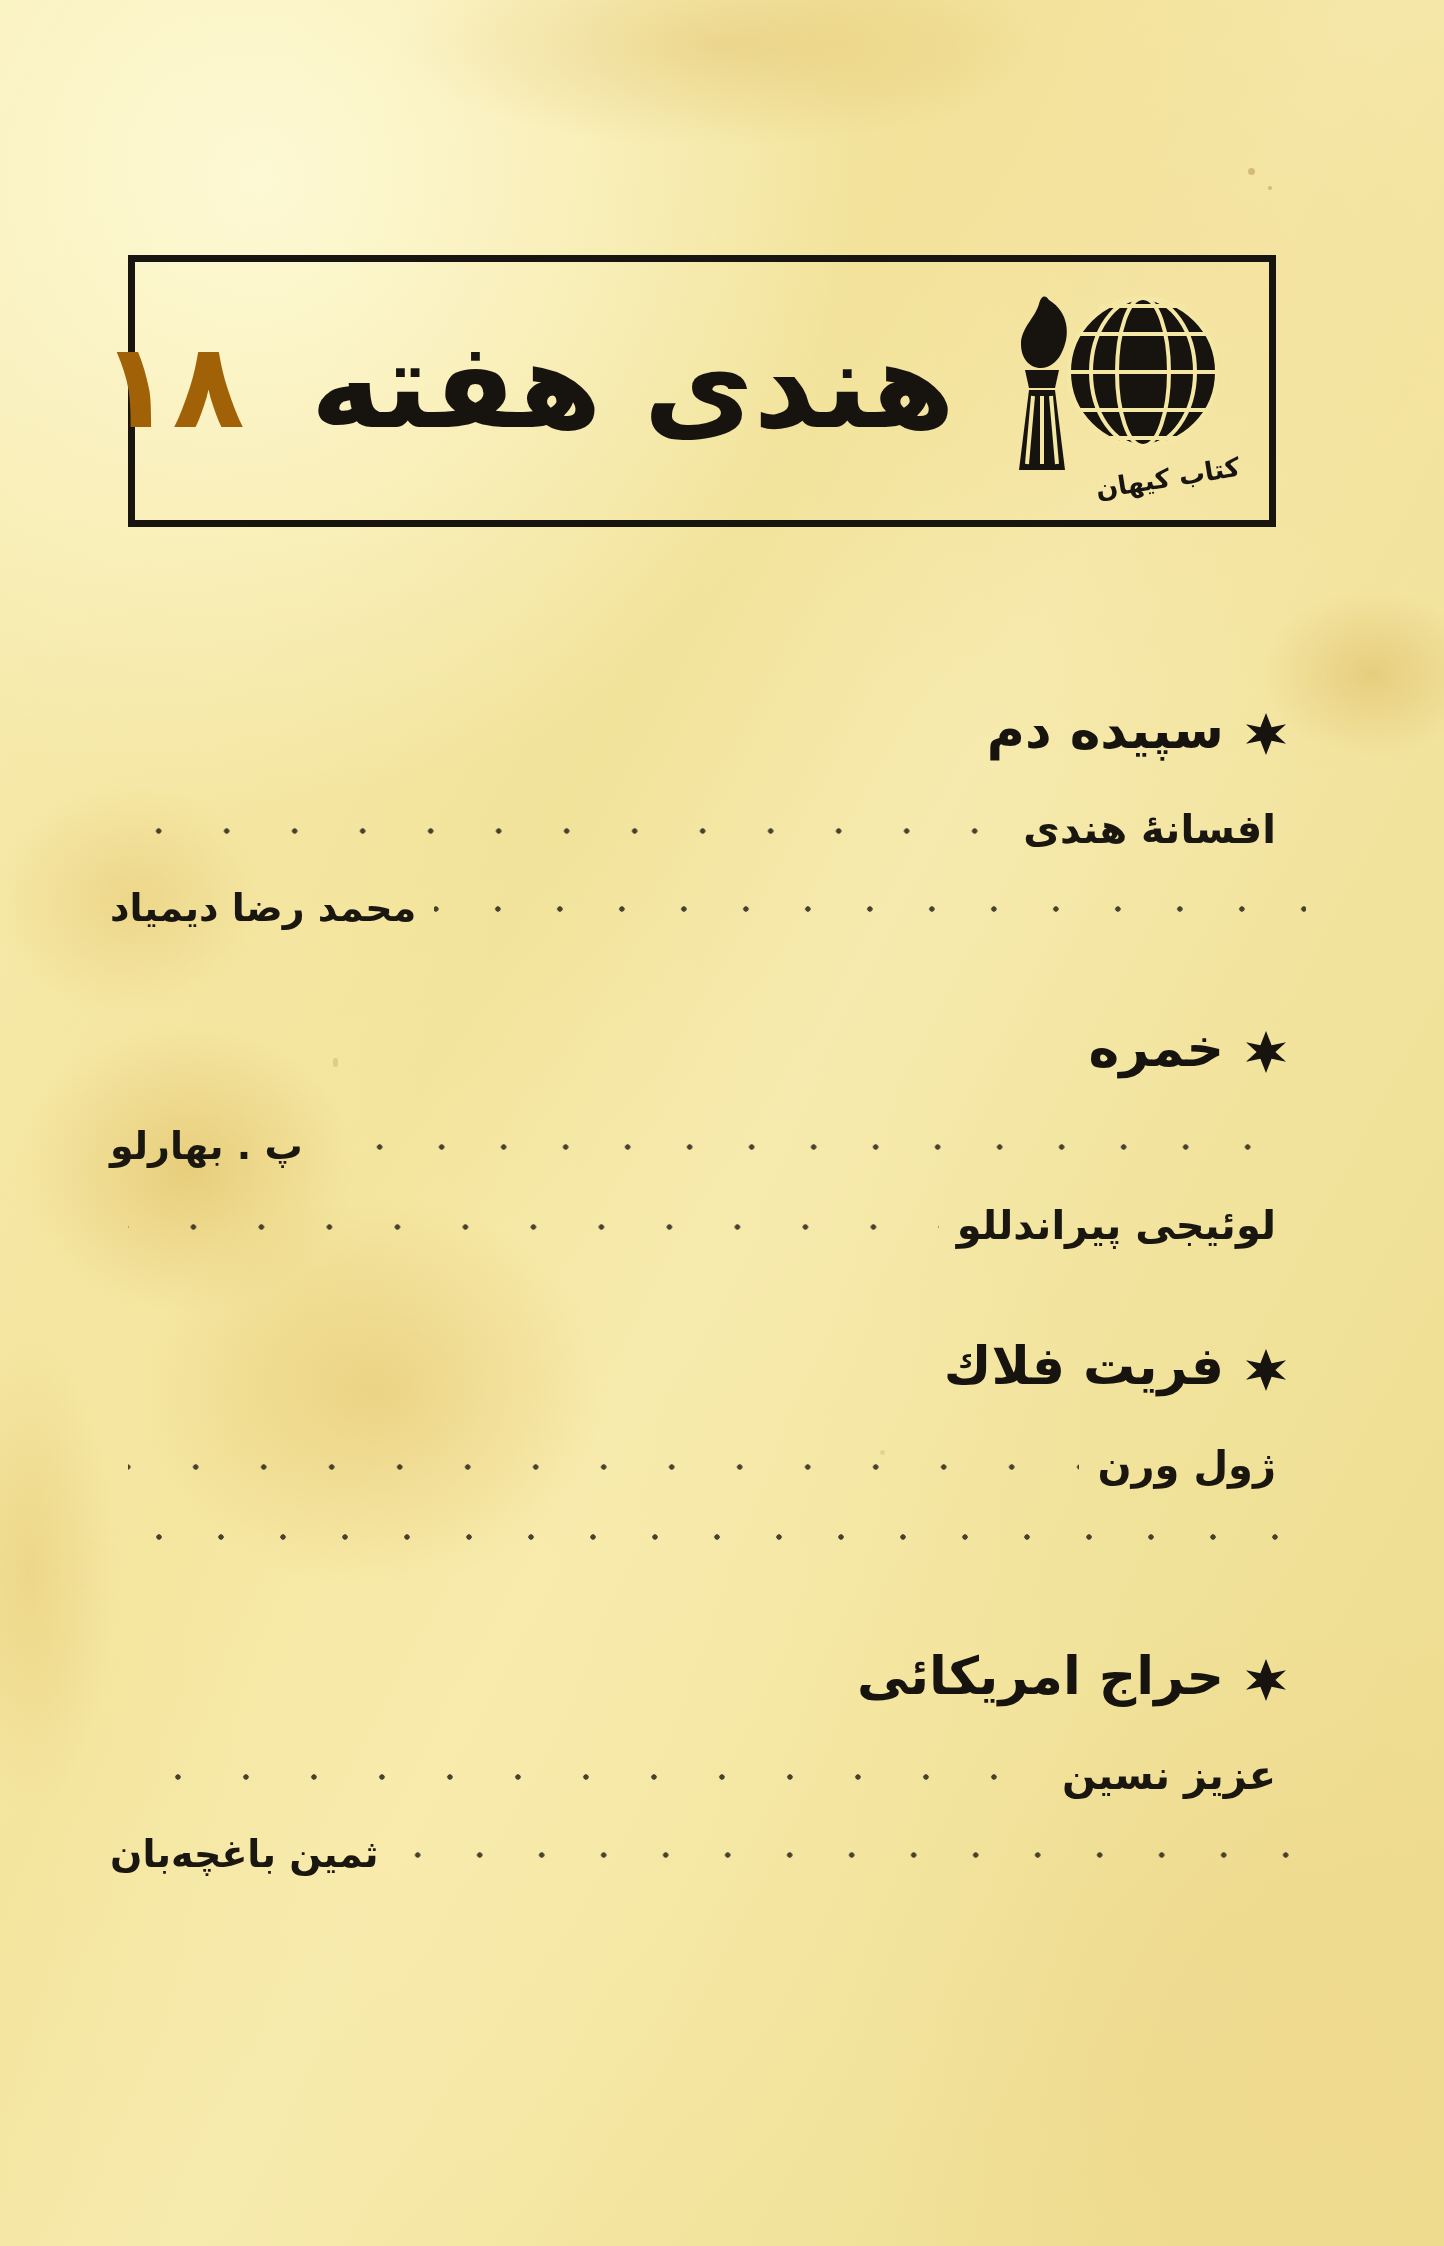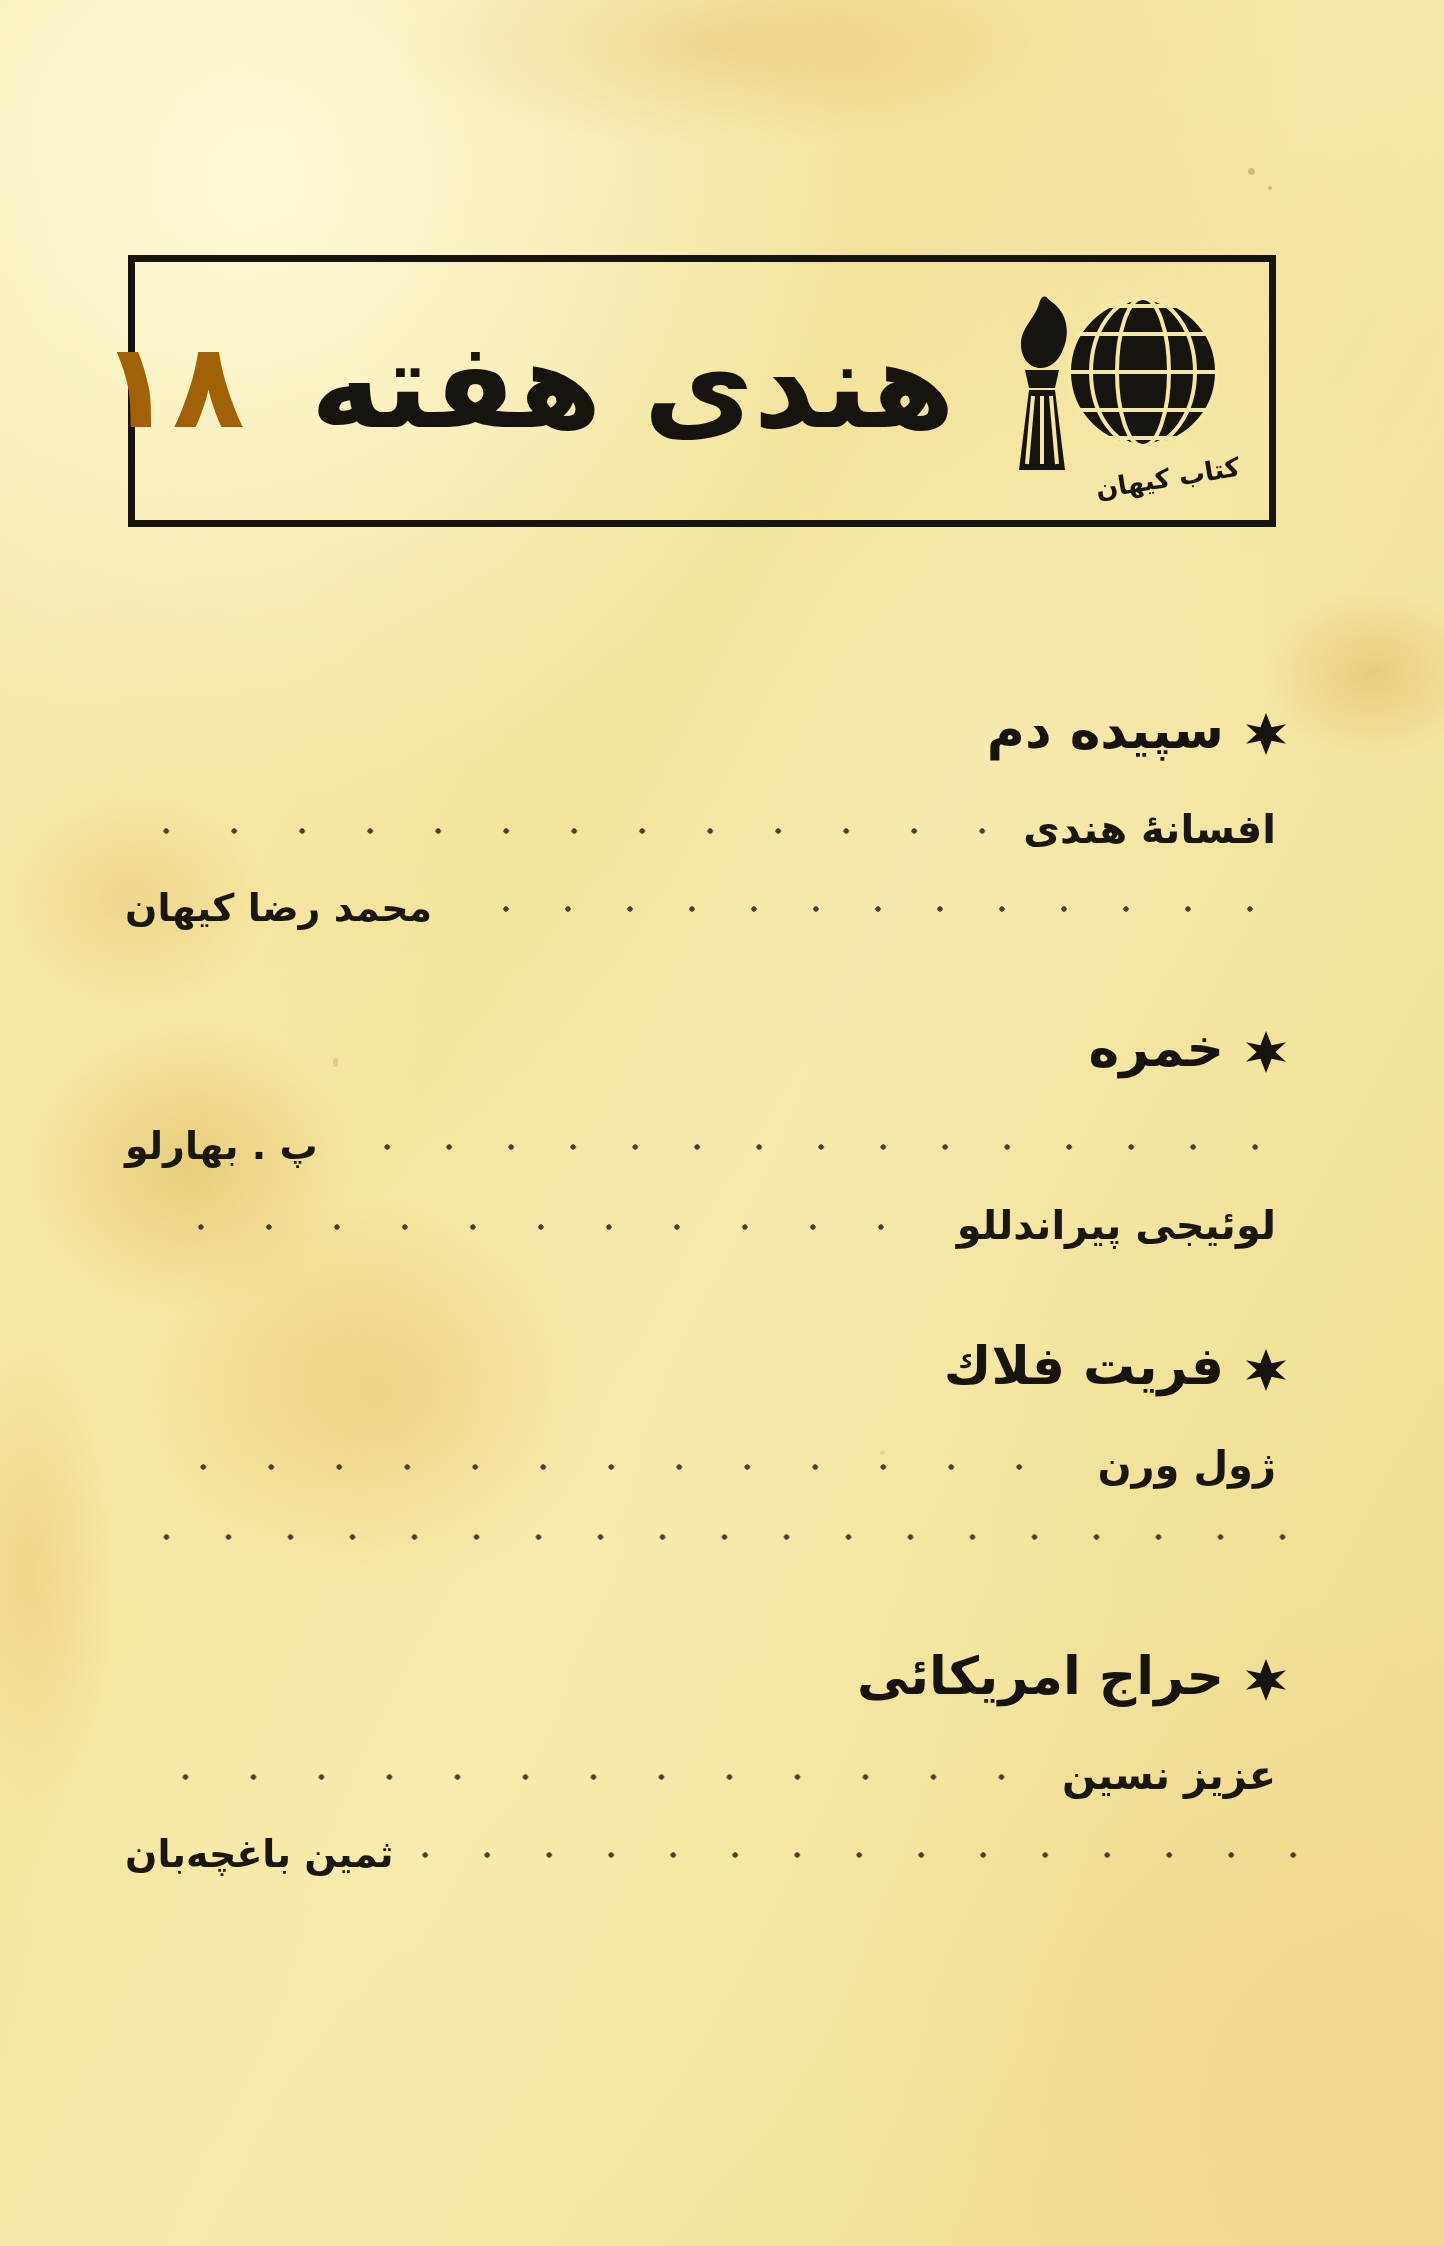--- a/index.html
+++ b/index.html
@@ -100,21 +100,21 @@
     line-height: 1;
     margin-right: 26px;
     padding-bottom: 10px;
   }
 
   
   .contents {
     position: absolute;
     top: 700px;
     right: 120px;
-    left: 125px;
+    left: 110px;
   }
   .entry { margin-bottom: 88px; }
   .entry-title {
     display: flex;
     align-items: center;
     justify-content: flex-start;
     gap: 20px;
     font-size: 52px;
     font-weight: bold;
     color: #17140f;
@@ -214,21 +214,21 @@
           </svg>
       </span>
       <span class="label">سپیده دم</span>
     </div>
     <div class="dotline author">
       <span class="name">افسانهٔ هندی</span>
       <span class="leader"></span>
     </div>
     <div class="dotline translator">
       <span class="leader"></span>
-      <span class="name">محمد رضا كيهان</span>
+      <span class="name">محمد رضا دیمیاد</span>
     </div>
   </div>
 
   <div class="entry">
     <div class="entry-title">
       <span class="star">
         <svg width="44" height="44" viewBox="0 0 44 44">
             <path fill="#17140f" d="M22 1 L27.6 15.2 L42 12.3 L31.4 22 L42 31.7 L27.6 28.8 L22 43 L16.4 28.8 L2 31.7 L12.6 22 L2 12.3 L16.4 15.2 Z"></path>
           </svg>
       </span>

